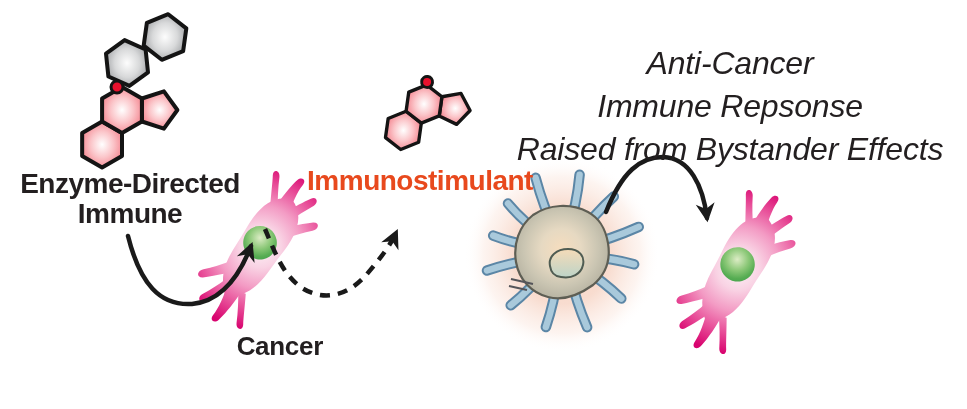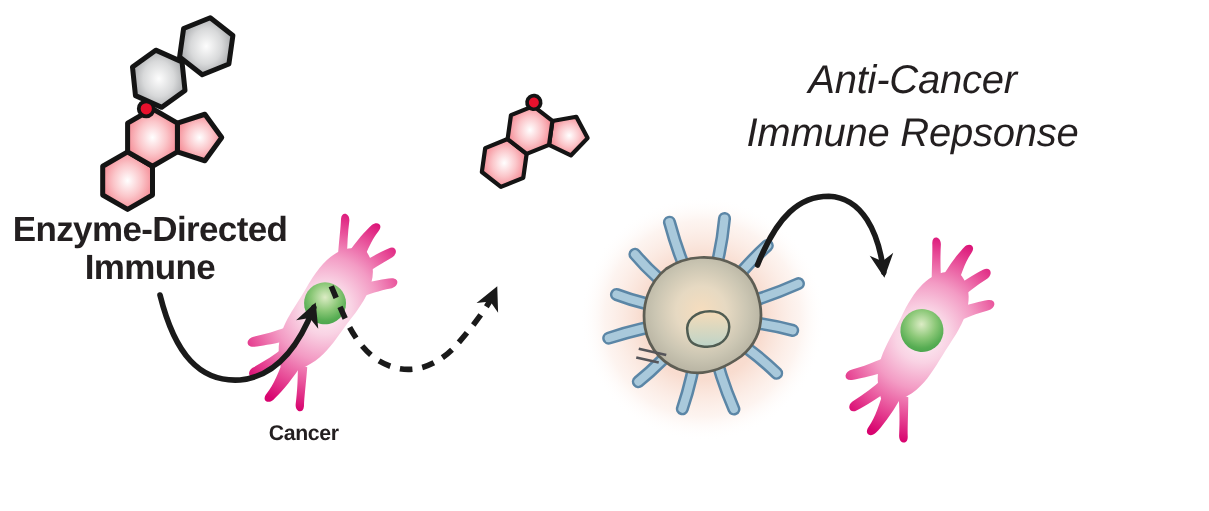--- a/index.html
+++ b/index.html
@@ -4,23 +4,23 @@
 <style>
   html,body{margin:0;padding:0;background:#ffffff;}
   .canvas{
     position:relative;width:967px;height:409px;background:#ffffff;
     font-family:"Liberation Sans",sans-serif;overflow:hidden;
   }
   .canvas svg{position:absolute;left:0;top:0;}
   .fig-label{
     position:absolute;text-align:center;font-weight:700;color:#231f20;
   }
-  #prodrug-label{left:0px;top:169px;width:240px;font-size:28px;line-height:30px;letter-spacing:-0.5px;}
+  #prodrug-label{left:0px;top:169px;width:240px;font-size:28px;line-height:30px;letter-spacing:-0.5px;padding-left:10px;}
   #immunostimulant-label{left:300px;top:166px;width:240px;font-size:28px;line-height:30px;letter-spacing:-0.5px;color:#e8491d;}
-  #cancer-label{left:163px;top:333px;width:160px;font-size:17px;line-height:27px;letter-spacing:-0.3px;}
+  #cancer-label{left:163px;top:333px;width:160px;font-size:26px;line-height:27px;letter-spacing:-0.3px;text-align:right;}
   #immune-label{left:461px;top:333px;width:200px;font-size:24px;line-height:27px;letter-spacing:-0.3px;}
   #heading{
     left:494px;top:2px;width:472px;font-size:32px;line-height:43px;
     font-style:italic;font-weight:500;color:#231f20;letter-spacing:-0.2px;margin-top:40px;
   }
   .mol{stroke:#141414;stroke-width:4;stroke-linejoin:round;}
   .pinkfill{fill:url(#pinkGrad);}
   .grayfill{fill:url(#grayGrad);}
   .arrow{fill:none;stroke:#1a1a1a;stroke-width:4.5;stroke-linecap:round;}
   .dashed{stroke-dasharray:10 8;stroke-linecap:butt;}
@@ -127,24 +127,28 @@
     <path class="arrow" d="M 128,236 C 140,284 160,306 192,304 C 224,301 241,272 251,246" marker-end="url(#ah)" stroke="#1a1a1a"></path>
     <path class="arrow dashed" d="M 265,229 C 275,252 282,274 302,288 C 326,303 350,294 367,274 C 379,260 390,246 396,233" marker-end="url(#ah)" stroke="#1a1a1a"></path>
     <path class="arrow" d="M 606,212 C 622,172 640,157 663,157 C 690,158 703,186 707,218" marker-end="url(#ah)" stroke="#1a1a1a"></path>
   </svg>
 
   <div class="fig-label" id="prodrug-label">
     <div>Enzyme-Directed</div>
     <div>Immune</div>
   </div>
 
+  <div class="fig-label" id="immunostimulant-label">
+    <div>Immunostimulant</div>
+  </div>
 
   <div class="fig-label" id="cancer-label">
     <div>Cancer</div>
   </div>
 
 
   <div class="fig-label" id="heading">
     <div>Anti-Cancer</div>
     <div>Immune Repsonse</div>
+    <div>Raised from Bystander Effects</div>
   </div>
 
 </div>
 
 </body></html>

